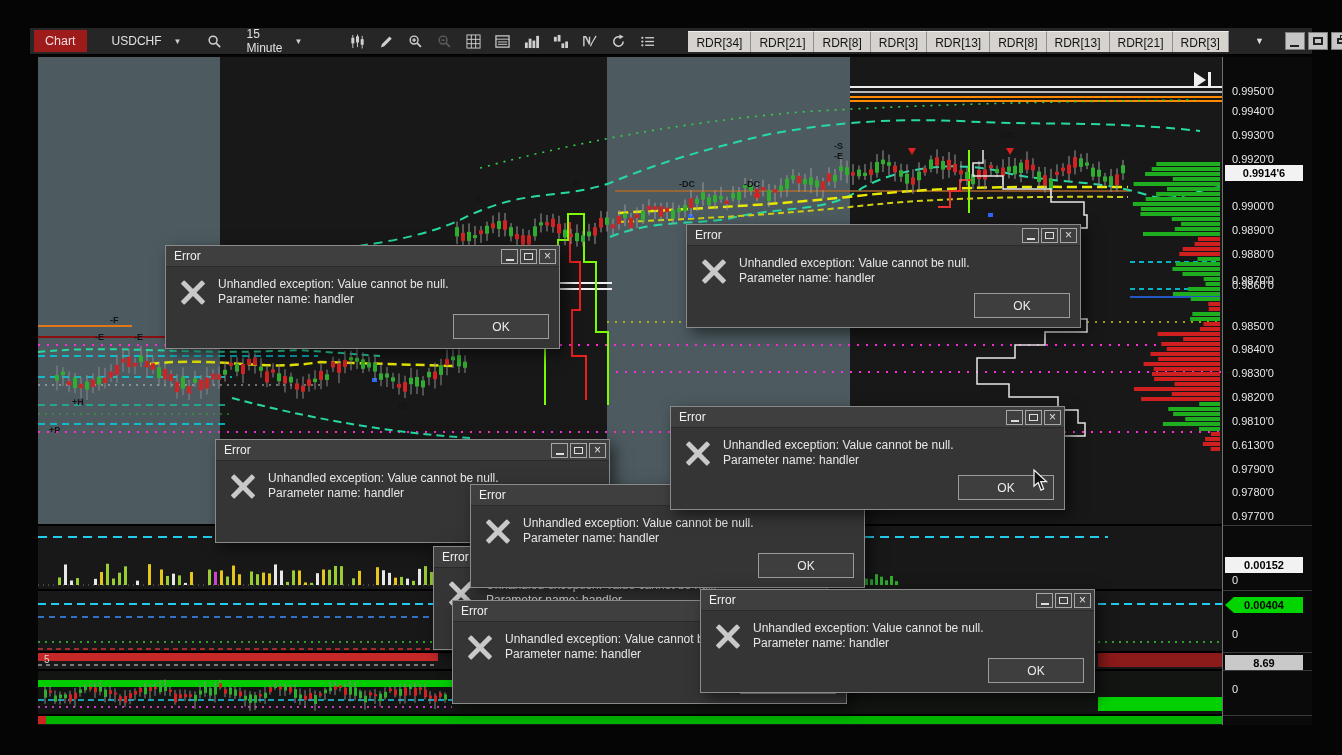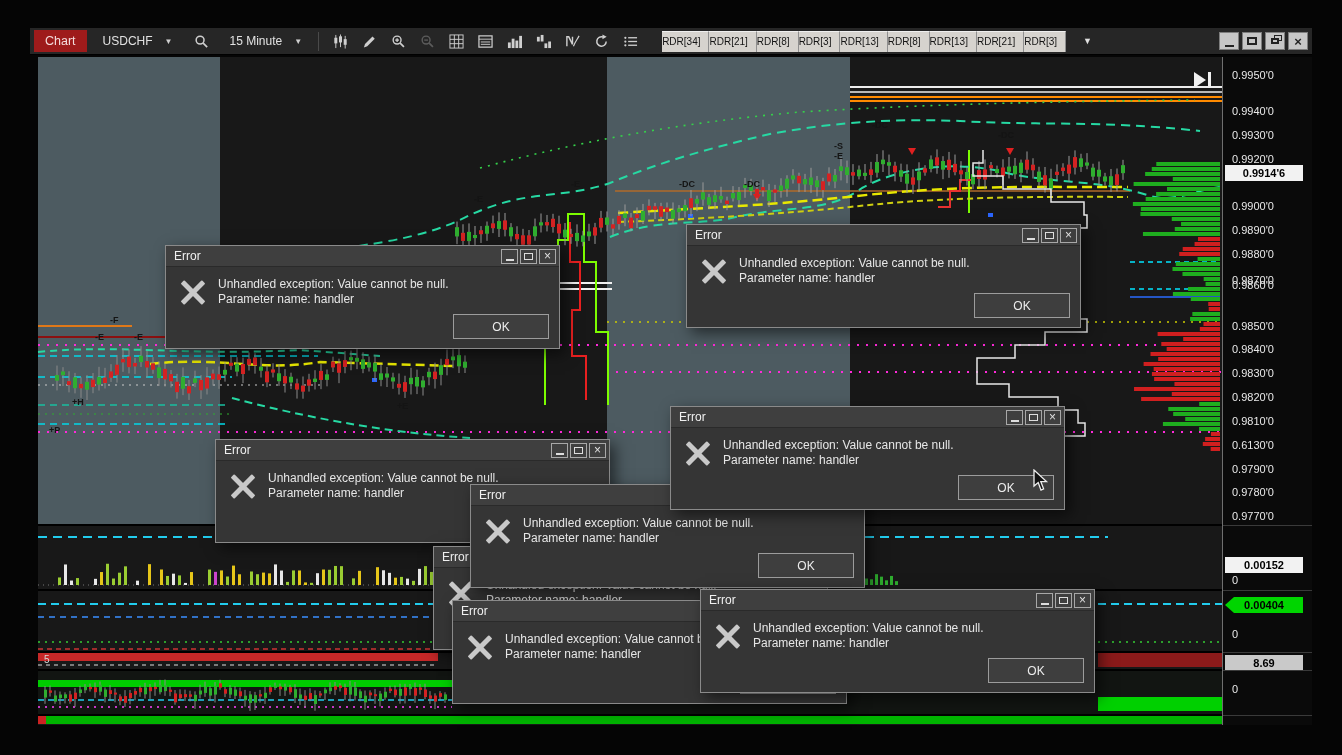--- a/index.html
+++ b/index.html
@@ -1,30 +1,30 @@
 <!DOCTYPE html>
 <html><head>
 <meta charset="utf-8">
 <style>
   *{margin:0;padding:0;box-sizing:border-box}
   html,body{width:1342px;height:755px;background:#050505;overflow:hidden;
     font-family:"Liberation Sans",sans-serif;position:relative}
   
   .toolbar{position:absolute;left:30px;top:28px;width:1282px;height:27px;background:#262626;
-    display:flex;align-items:center;gap:9px;padding:0 4px;border-bottom:1px solid #000;z-index:10}
+    display:flex;align-items:center;gap:18px;padding:0 4px;border-bottom:1px solid #000;z-index:10}
   .chart-btn{background:#9e1b1b;color:#f3dcdc;font-size:12.5px;padding:4px 11px;cursor:default}
   .select{display:flex;align-items:center;gap:12px;color:#e2e2e2;font-size:12px;padding:3px 7px}
   .chev{font-size:8px;color:#cfcfcf}
   .vsep{width:1px;height:19px;background:#4a4a4a}
   .tbi{width:25px;height:21px;display:flex;align-items:center;justify-content:center;color:#cfcfcf}
   .tbi svg{width:15px;height:15px}
   .tbi.dis{color:#5c5c5c}
   .tbicons{display:flex;align-items:center;gap:4px}
   .tabs{display:flex;height:21px;margin-left:10px}
-  .tab{background:#d6d3ce;color:#141414;font-size:10px;padding:4px 8px 0 0;
+  .tab{background:#d6d3ce;color:#141414;font-size:12px;padding:4px 8px 0 8px;
     border-right:1px solid #8f8f8f;border-top:1px solid #efefef;white-space:nowrap}
   .tabchev{margin-left:8px;color:#e0e0e0;font-size:9px}
   .wins{margin-left:auto;display:flex}
   .wc{width:20px;height:18px;background:#c6c6c6;border:1px solid #7d7d7d;display:flex;
     align-items:center;justify-content:center;margin-left:3px;font-size:13px;color:#222;font-weight:bold}
   .g-min{width:9px;height:2px;background:#222;margin-top:9px}
   .g-max{width:10px;height:8px;border:2px solid #222}
   .g-res{width:8px;height:6px;border:2px solid #222;box-shadow:3px -3px 0 -1px #c6c6c6,3px -3px 0 0 #222}
   
   #chart-canvas{position:absolute;left:0;top:0;z-index:1}
@@ -972,21 +972,21 @@
     <div class="ann" style="left: 95px; top: 333px;">-E</div>
     <div class="ann" style="left: 134px; top: 333px;">-E</div>
     <div class="ann" style="left: 72px; top: 398px;">+H</div>
     <div class="ann" style="left: 397px; top: 402px;">+E</div>
     <div class="ann" style="left: 49px; top: 426px;">+P</div>
   </div>
 <div class="scale5">5</div>
 
 <div class="axis">
   <div id="plabels">
-      <div class="plabel" style="top: 12px;">0.9950'0</div>
+      <div class="plabel" style="top: 28px;">0.9950'0</div>
       <div class="plabel" style="top: 47.85px;">0.9940'0</div>
       <div class="plabel" style="top: 71.7px;">0.9930'0</div>
       <div class="plabel" style="top: 95.55px;">0.9920'0</div>
       <div class="plabel" style="top: 143.25px;">0.9900'0</div>
       <div class="plabel" style="top: 167.1px;">0.9890'0</div>
       <div class="plabel" style="top: 190.95px;">0.9880'0</div>
       <div class="plabel" style="top: 217px;">0.9870'0</div>
       <div class="plabel" style="top: 222px;">0.9860'0</div>
       <div class="plabel" style="top: 262.5px;">0.9850'0</div>
       <div class="plabel" style="top: 286.35px; text-align: right;">0.9840'0</div>

